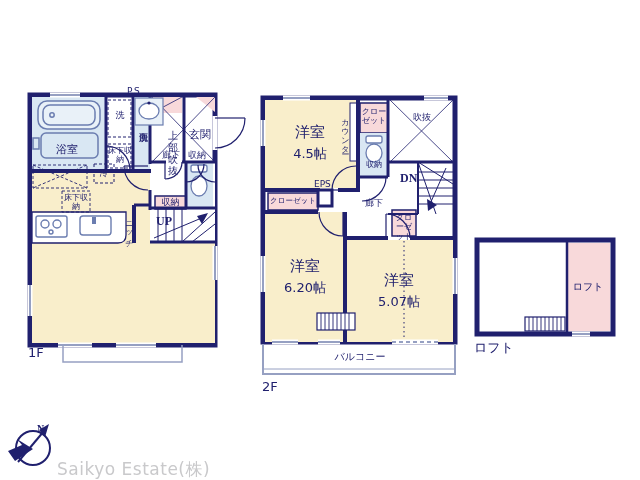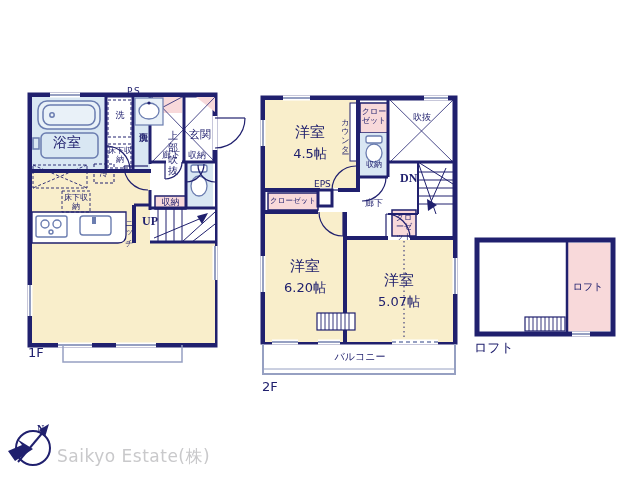--- a/index.html
+++ b/index.html
@@ -262,32 +262,32 @@
 
   <g>
     <circle cx="33" cy="448" r="17" fill="none" stroke="#20206e" stroke-width="2"></circle>
     <line x1="18" y1="462" x2="44" y2="431" stroke="#20206e" stroke-width="2"></line>
     <polygon points="49,424 39,430 45,437" fill="#20206e"></polygon>
     <polygon points="8,451 22,445 17,439 33,449 15,461" fill="#20206e"></polygon>
   </g>
 </svg>
 
 <div class="lbl" style="left:127px;top:86px;font-size:9px;">P.S</div>
-<div class="lbl c" style="left:45px;top:134px;width:44px;font-size:14px;">浴室</div>
+<div class="lbl c" style="left:45px;top:144px;width:44px;font-size:11px;">浴室</div>
 <div class="lbl c" style="left:108px;top:110px;width:24px;font-size:9px;">洗</div>
 <div class="lbl c" style="left:108px;top:146px;width:24px;font-size:8px;">床下収納</div>
 <div class="lbl v" style="left:138px;top:126px;font-size:9px;">洗面所</div>
 <div class="lbl c" style="left:164px;top:118px;width:18px;font-size:10px;margin-top:12px;">上部吹抜</div>
 <div class="lbl c" style="left:186px;top:129px;width:28px;font-size:11px;">玄関</div>
 <div class="lbl" style="left:162px;top:150px;font-size:9px;">廊下</div>
 <div class="lbl" style="left:188px;top:150px;font-size:9px;">収納</div>
 <div class="lbl c" style="left:96px;top:168px;width:16px;font-size:9px;">冷</div>
 <div class="lbl c" style="left:62px;top:193px;width:28px;font-size:8px;">床下収納</div>
 <div class="lbl v" style="left:124px;top:216px;font-size:8px;">ニッチ</div>
-<div class="lbl it" style="left:142px;top:214px;font-size:12px;text-align:center;">UP</div>
+<div class="lbl it" style="left:156px;top:214px;font-size:12px;text-align:center;">UP</div>
 <div class="lbl c" style="left:156px;top:197px;width:29px;font-size:9px;">収納</div>
 <div class="lbl" style="left:28px;top:345px;font-size:13px;">1F</div>
 
 <div class="lbl c" style="left:280px;top:124px;width:60px;font-size:15px;">洋室</div>
 <div class="lbl c" style="left:280px;top:146px;width:60px;font-size:13px;">4.5帖</div>
 <div class="lbl c" style="left:361px;top:107px;width:26px;font-size:8px;">クローゼット</div>
 <div class="lbl v" style="left:340px;top:113px;font-size:8px;">カウンター</div>
 <div class="lbl c" style="left:361px;top:160px;width:26px;font-size:8px;">収納</div>
 <div class="lbl c" style="left:404px;top:112px;width:36px;font-size:9px;">吹抜</div>
 <div class="lbl it" style="left:400px;top:171px;font-size:12px;">DN</div>
@@ -299,15 +299,15 @@
 <div class="lbl c" style="left:275px;top:280px;width:60px;font-size:13px;">6.20帖</div>
 <div class="lbl c" style="left:369px;top:272px;width:60px;font-size:15px;">洋室</div>
 <div class="lbl c" style="left:369px;top:294px;width:60px;font-size:13px;">5.07帖</div>
 <div class="lbl c" style="left:310px;top:351px;width:100px;font-size:10px;">バルコニー</div>
 <div class="lbl" style="left:262px;top:379px;font-size:13px;">2F</div>
 
 <div class="lbl c" style="left:567px;top:281px;width:42px;font-size:10px;">ロフト</div>
 <div class="lbl" style="left:474px;top:340px;font-size:13px;">ロフト</div>
 
 <div class="lbl it" style="left:37px;top:423px;font-size:10px;">N</div>
-<div class="lbl gray" style="left:57px;top:446px;font-size:17px;letter-spacing:0.5px;">Saikyo Estate(株)</div>
+<div class="lbl gray" style="left:57px;top:459px;font-size:17px;letter-spacing:0.5px;">Saikyo Estate(株)</div>
 
 </div>
 
 </body></html>

